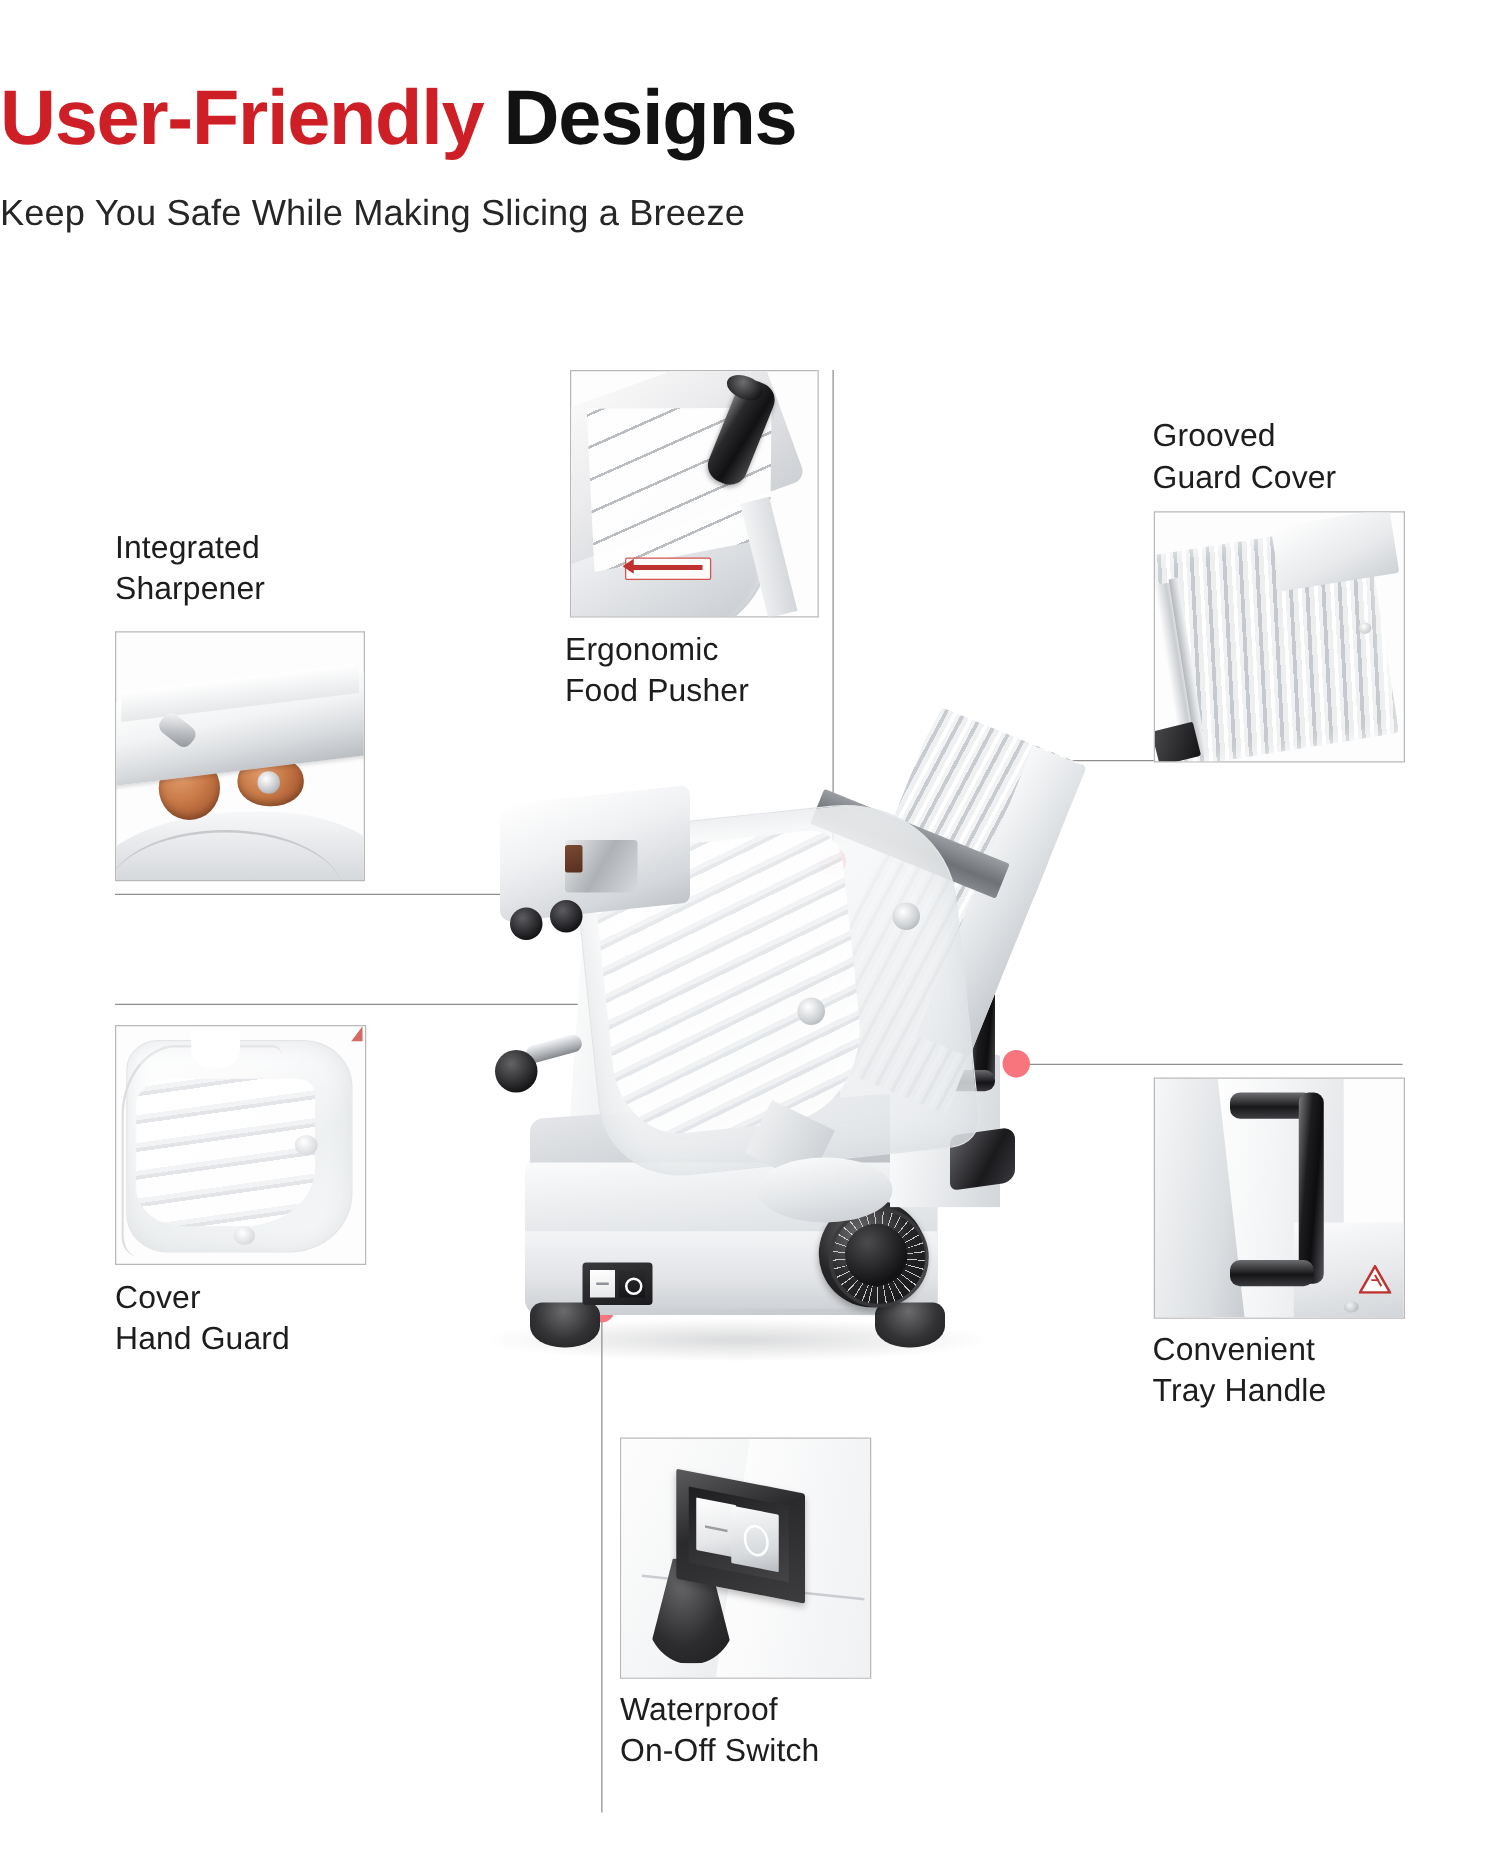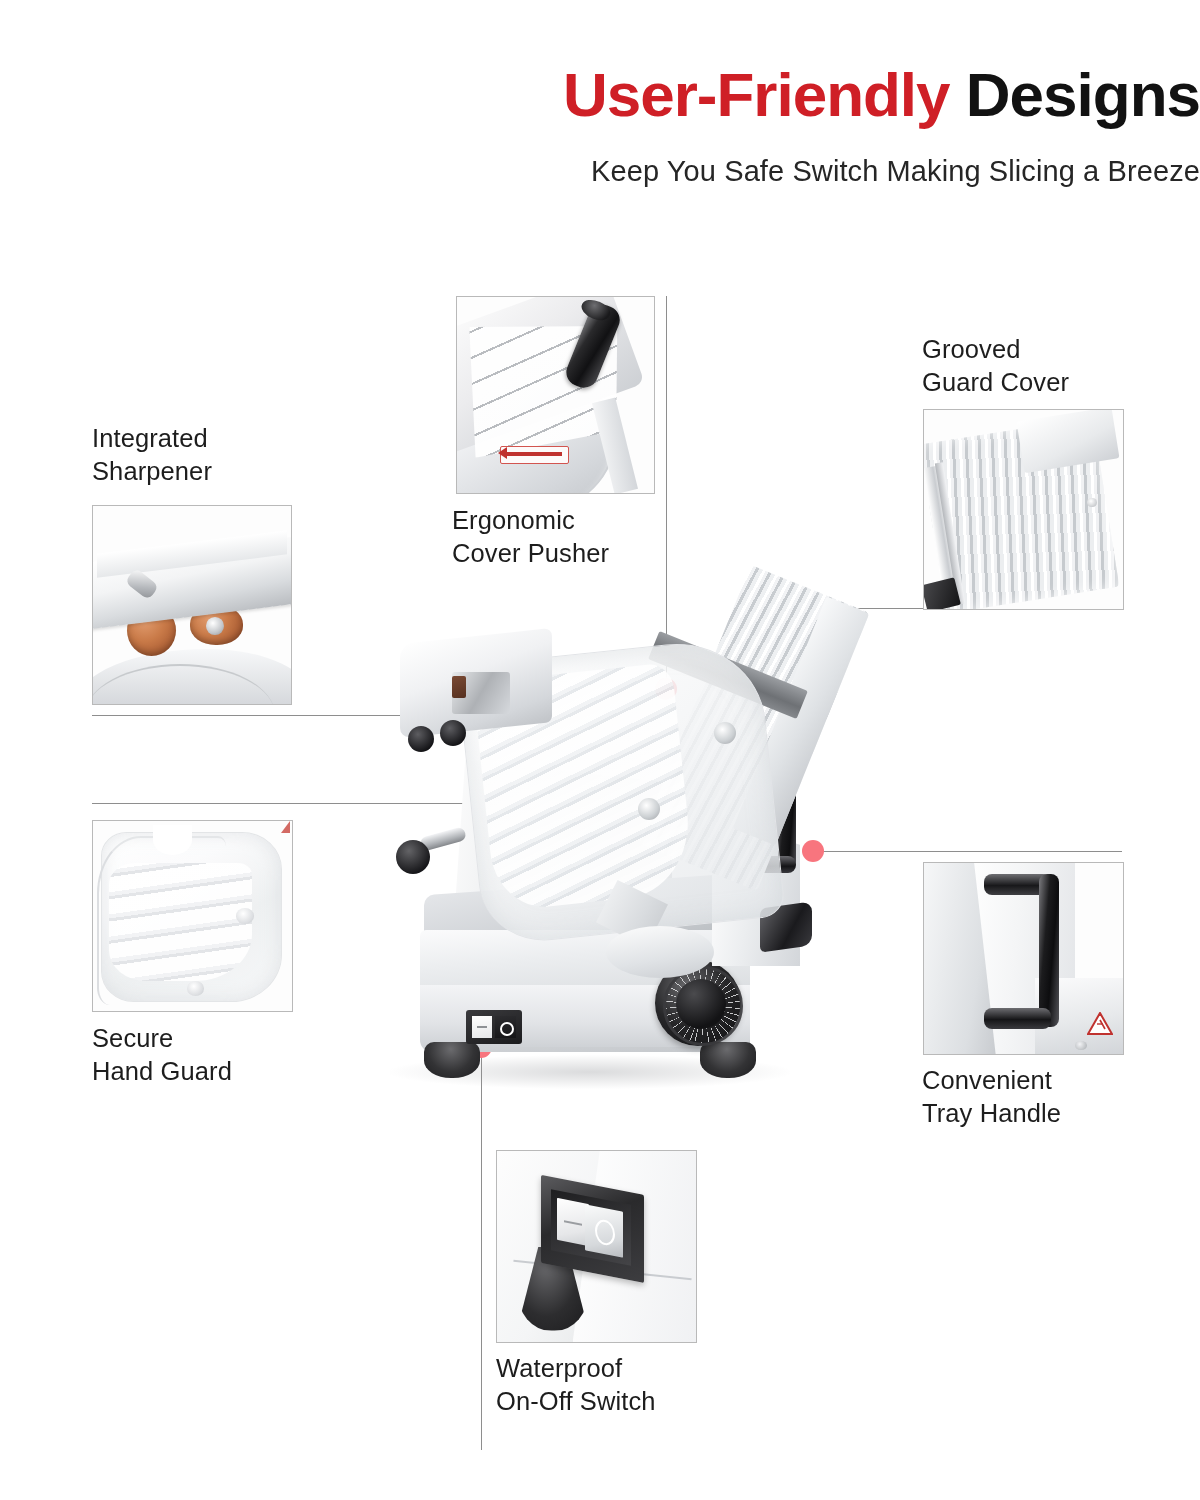--- a/index.html
+++ b/index.html
@@ -18,21 +18,21 @@
     background: #ffffff;
     overflow: hidden;
   }
 
   
   .header {
     position: absolute;
     left: 0;
     top: 0;
     width: 1200px;
-    text-align: right;
+    text-align: left;
   }
   .title {
     margin: 0;
     padding-top: 62px;
     font-size: 62px;
     line-height: 1.05;
     font-weight: bold;
     letter-spacing: -1px;
     color: #121212;
     white-space: nowrap;
@@ -545,21 +545,21 @@
   
   .hero-img { position: absolute; left: 0; top: 0; width: 1200px; height: 1500px; }
 </style>
 </head>
 <body>
 
 <div class="page">
 
   <div class="header">
     <h1 class="title"><span class="accent">User-Friendly</span><span> Designs</span></h1>
-    <p class="subtitle">Keep You Safe Switch Making Slicing a Breeze</p>
+    <p class="subtitle">Keep You Safe While Making Slicing a Breeze</p>
   </div>
 
   <div class="line-h" style="left:92px; top:715px; width:352px;"></div>
   <div class="dot" style="left:428px; top:704px;"></div>
 
   <div class="line-v" style="left:666px; top:296px; height:394px;"></div>
   <div class="dot" style="left:655px; top:678px;"></div>
 
   <div class="line-h" style="left:812px; top:608px; width:310px;"></div>
   <div class="dot" style="left:796px; top:597px;"></div>
@@ -646,21 +646,21 @@
         <div class="fp-teeth"></div>
         <div class="fp-post"></div>
         <div class="fp-handle"></div>
         <div class="fp-handle-cap"></div>
         <div class="fp-sticker">
           <div class="fp-arrow"></div>
         </div>
       </div>
     </div>
     <div class="label" style="left:452px; top:504px; width:300px;"><span>Ergonomic
-Cover Pusher</span></div>
+Food Pusher</span></div>
   </div>
 
   <div class="callout" style="left:0; top:0;">
     <div class="label" style="left:922px; top:333px; width:300px;"><span>Grooved
 Guard Cover</span></div>
     <div class="thumb" style="left:923px; top:409px; width:199px; height:199px;">
       <div class="art">
         <div class="gb-main"></div>
         <div class="gb-top"></div>
         <div class="gb-rail"></div>
@@ -676,21 +676,21 @@
       <div class="art">
         <div class="hg-shell"></div>
         <div class="hg-ridges"></div>
         <div class="hg-rim"></div>
         <div class="hg-notch"></div>
         <div class="hg-boss a"></div>
         <div class="hg-boss b"></div>
         <div class="hg-red"></div>
       </div>
     </div>
-    <div class="label" style="left:92px; top:1022px; width:300px;"><span>Secure
+    <div class="label" style="left:92px; top:1022px; width:300px;"><span>Cover
 Hand Guard</span></div>
   </div>
 
   <div class="callout" style="left:0; top:0;">
     <div class="thumb" style="left:923px; top:862px; width:199px; height:191px;">
       <div class="art">
         <div class="th-body"></div>
         <div class="th-panel"></div>
         <div class="th-base"></div>
         <div class="th-handle-t"></div>

